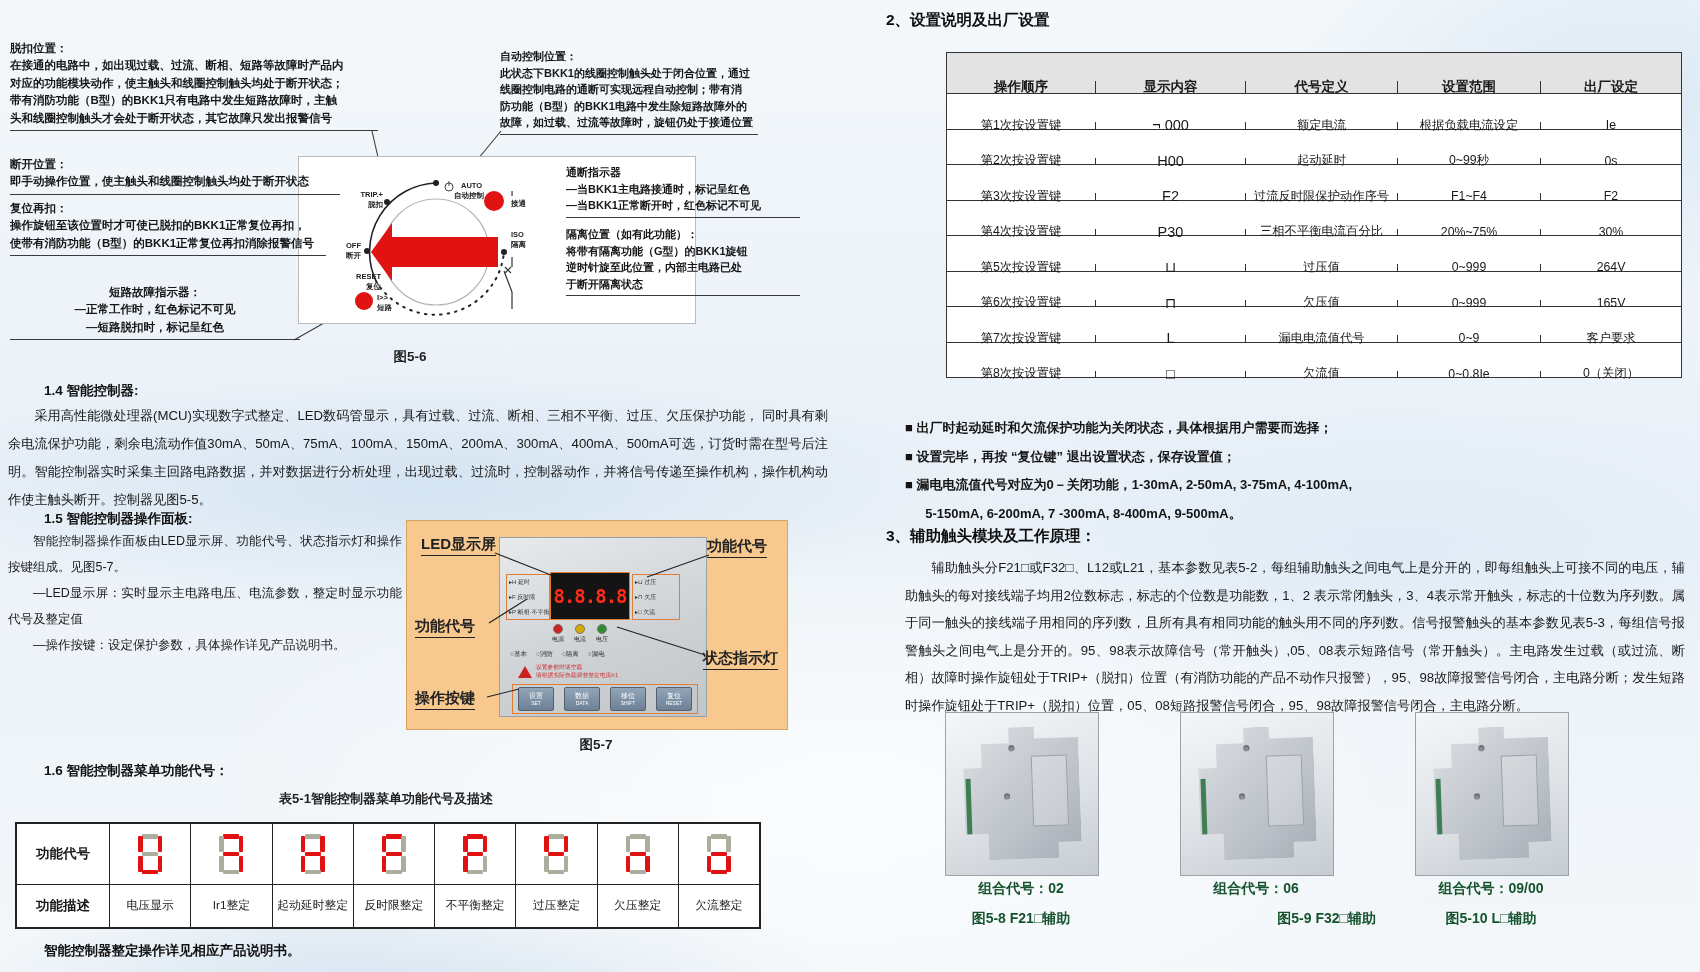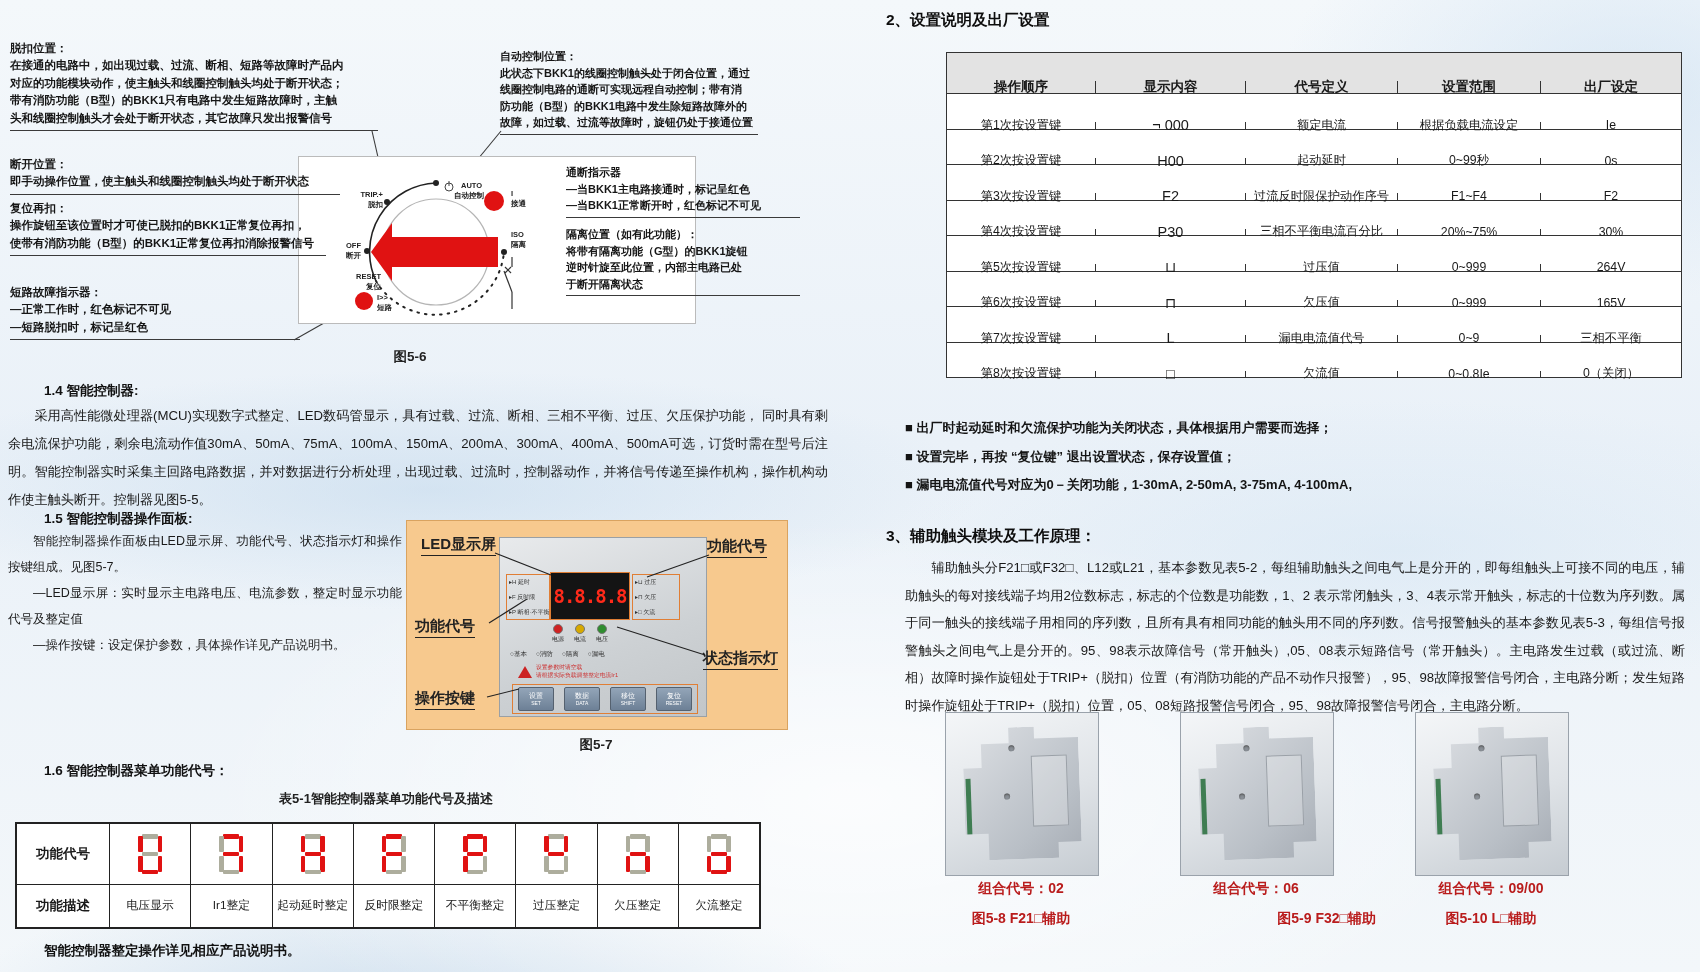--- a/index.html
+++ b/index.html
@@ -82,21 +82,21 @@
   
   .prod{position:absolute;width:152px;height:162px;top:712px;border:1px solid #9aa2ab;
     background:linear-gradient(160deg,#f4f6f8 0%,#dfe3e7 55%,#c6ccd2 100%);z-index:2;}
   .module{position:absolute;left:18px;top:14px;width:116px;height:132px;
     background:linear-gradient(135deg,#dcdfe3 0%,#b9bfc6 70%,#a7adb5 100%);
     clip-path:polygon(0% 30%,16% 30%,16% 12%,40% 12%,40% 0%,62% 0%,62% 9%,100% 9%,100% 88%,80% 88%,80% 100%,20% 100%,20% 80%,0% 80%);
     transform:rotate(-2deg);}
   .module .greens{position:absolute;left:2px;top:38%;width:5px;height:55%;background:#3f7d52;}
   .module .hole{position:absolute;width:6px;height:6px;border-radius:50%;background:#8a9097;box-shadow:inset 0 1px 2px #555;}
   .module .face{position:absolute;right:12px;top:22%;width:34px;height:52%;border:1px solid #9aa0a7;background:rgba(255,255,255,.25);}
-  .prod-cap{position:absolute;width:240px;text-align:center;font-size:14px;font-weight:600;color:#b91c1c;z-index:2;}
+  .prod-cap{position:absolute;width:240px;text-align:center;font-size:14px;font-weight:600;color:#14532d;z-index:2;}
   svg text{font-family:"Liberation Sans","DejaVu Sans",sans-serif;}
 </style>
 </head>
 <body>
 
 <div class="wash" style="left:-120px;top:370px;width:1100px;height:240px;background:radial-gradient(closest-side,rgba(193,216,236,.55),rgba(193,216,236,0));"></div>
 <div class="wash" style="left:-60px;top:870px;width:950px;height:320px;background:radial-gradient(closest-side,rgba(176,203,228,.6),rgba(176,203,228,0));"></div>
 <div class="wash" style="left:1280px;top:-120px;width:700px;height:420px;background:radial-gradient(closest-side,rgba(200,221,240,.55),rgba(200,221,240,0));"></div>
 <div class="wash" style="left:900px;top:400px;width:1000px;height:300px;background:radial-gradient(closest-side,rgba(210,228,243,.5),rgba(210,228,243,0));"></div>
 <div class="wash" style="left:200px;top:520px;width:1300px;height:560px;background:radial-gradient(closest-side,rgba(255,255,255,.75),rgba(255,255,255,0));"></div>
@@ -113,21 +113,21 @@
   <div>断开位置：</div>
   <div>即手动操作位置，使主触头和线圈控制触头均处于断开状态</div>
 </div>
 
 <div class="callout" style="left:10px;top:200px;width:316px;">
   <div>复位再扣：</div>
   <div>操作旋钮至该位置时才可使已脱扣的BKK1正常复位再扣，</div>
   <div>使带有消防功能（B型）的BKK1正常复位再扣消除报警信号</div>
 </div>
 
-<div class="callout" style="left:10px;top:284px;width:290px;">
+<div class="callout" style="left:10px;top:284px;width:290px;text-align:center;">
   <div>短路故障指示器：</div>
   <div>—正常工作时，红色标记不可见</div>
   <div>—短路脱扣时，标记呈红色</div>
 </div>
 
 <div class="callout small" style="left:500px;top:48px;width:258px;">
   <div>自动控制位置：</div>
   <div>此状态下BKK1的线圈控制触头处于闭合位置，通过</div>
   <div>线圈控制电路的通断可实现远程自动控制；带有消</div>
   <div>防功能（B型）的BKK1电路中发生除短路故障外的</div>
@@ -449,36 +449,37 @@
         <div class="stc c1 sym">⊓</div>
         <div class="stc c2">欠压值</div>
         <div class="stc c3">0~999</div>
         <div class="stc c4">165V</div>
       </div>
       <div class="str">
         <div class="stc c0">第7次按设置键</div>
         <div class="stc c1 sym">L</div>
         <div class="stc c2">漏电电流值代号</div>
         <div class="stc c3">0~9</div>
-        <div class="stc c4">三相不平衡</div>
+        <div class="stc c4">客户要求</div>
       </div>
       <div class="str">
         <div class="stc c0">第8次按设置键</div>
         <div class="stc c1 sym">□</div>
         <div class="stc c2">欠流值</div>
         <div class="stc c3">0~0.8Ie</div>
         <div class="stc c4">0（关闭）</div>
       </div>
     </div>
 </div>
 
 <div class="notes-wrap">
     <div class="note">■ 出厂时起动延时和欠流保护功能为关闭状态，具体根据用户需要而选择；</div>
     <div class="note">■ 设置完毕，再按 “复位键” 退出设置状态，保存设置值；</div>
     <div class="note">■ 漏电电流值代号对应为0－关闭功能，1-30mA, 2-50mA, 3-75mA, 4-100mA,</div>
+    <div class="note">　  5-150mA, 6-200mA, 7 -300mA, 8-400mA, 9-500mA。</div>
   </div>
 
 <div class="big-title" style="left:886px;top:526px;">3、辅助触头模块及工作原理：</div>
 <div class="para" style="left:905px;top:554px;width:780px;line-height:27.5px;">辅助触头分F21□或F32□、L12或L21，基本参数见表5-2，每组辅助触头之间电气上是分开的，即每组触头上可接不同的电压，辅助触头的每对接线端子均用2位数标志，标志的个位数是功能数，1、2 表示常闭触头，3、4表示常开触头，标志的十位数为序列数。属于同一触头的接线端子用相同的序列数，且所有具有相同功能的触头用不同的序列数。信号报警触头的基本参数见表5-3，每组信号报警触头之间电气上是分开的。95、98表示故障信号（常开触头）,05、08表示短路信号（常开触头）。主电路发生过载（或过流、断相）故障时操作旋钮处于TRIP+（脱扣）位置（有消防功能的产品不动作只报警），95、98故障报警信号闭合，主电路分断；发生短路时操作旋钮处于TRIP+（脱扣）位置，05、08短路报警信号闭合，95、98故障报警信号闭合，主电路分断。</div>
 
 <div class="prod" style="left:945px;">
   <div class="module">
     <div class="greens"></div>
     <div class="hole" style="left:46px;top:18px;"></div>
     <div class="hole" style="left:40px;top:66px;"></div>

